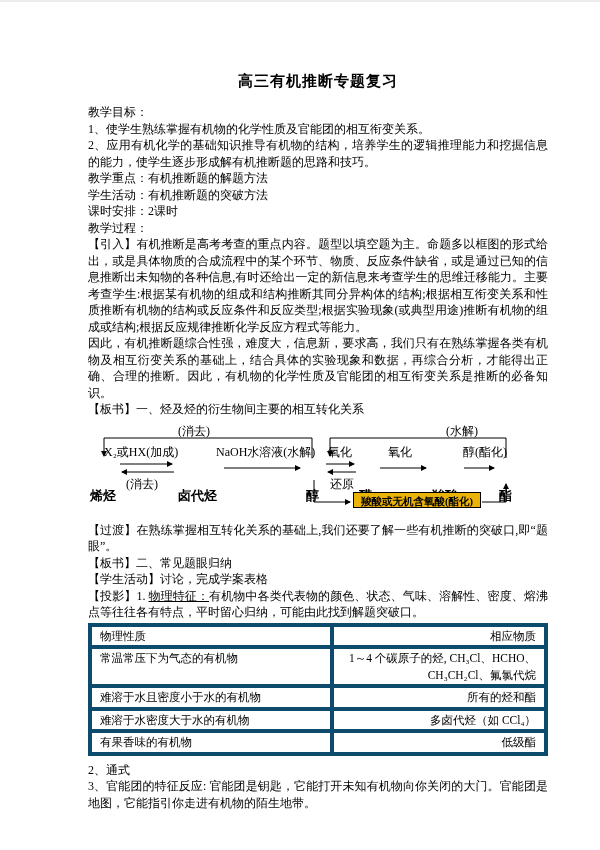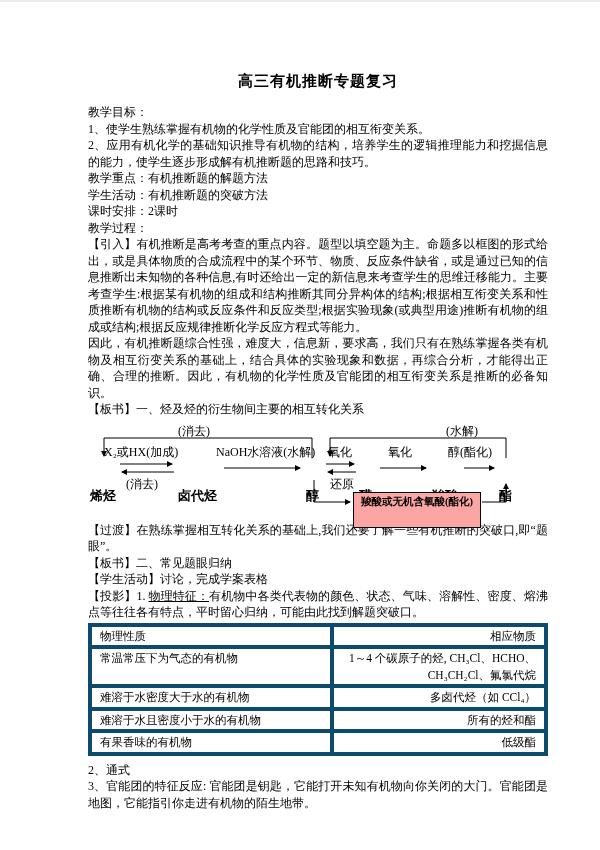--- a/index.html
+++ b/index.html
@@ -34,23 +34,23 @@
     font-family:"Liberation Serif","DejaVu Serif",serif;
   }
   .diagram svg { position:absolute; left:0; top:0; }
   .dlbl {
     position:absolute; font-size:12px; line-height:12px; white-space:nowrap;
   }
   .dnode {
     position:absolute; font-size:13px; font-weight:bold; line-height:16px; white-space:nowrap;margin-top:28px;
   }
   .dbox {
-    position:absolute; left:265px; top:68px; width:128px; height:36px;
+    position:absolute; left:265px; top:68px; width:128px; height:16px;
     border:1px solid #000; font-size:10.5px; font-weight:bold;
-    text-align:center; line-height:18px; white-space:nowrap; background:#fca5a5;
+    text-align:center; line-height:18px; white-space:nowrap; background:#eab308;
   }
 
   
   table.phys {
     width:100%; border-collapse:collapse; margin:2px 0 6px 0;
   }
   table.phys td {
     border:4px solid #0c4a6e; font-size:11.5px; line-height:16.5px;
     padding:1px 8px; vertical-align:top;
   }
@@ -106,21 +106,21 @@
 
     <span class="dlbl" style="left:90px;top:1px">(消去)</span>
     <span class="dlbl" style="left:358px;top:1px">(水解)</span>
 
     <span class="dlbl" style="left:16px;top:22px">X₂或HX(加成)</span>
     <span class="dlbl" style="left:38px;top:54px">(消去)</span>
     <span class="dlbl" style="left:128px;top:22px">NaOH水溶液(水解)</span>
     <span class="dlbl" style="left:240px;top:22px">氧化</span>
     <span class="dlbl" style="left:242px;top:54px">还原</span>
     <span class="dlbl" style="left:300px;top:22px">氧化</span>
-    <span class="dlbl" style="left:360px;top:22px">醇(酯化)</span>
+    <span class="dlbl" style="left:375px;top:22px">醇(酯化)</span>
 
     <span class="dnode" style="left:2px;top:36px">烯烃</span>
     <span class="dnode" style="left:90px;top:36px">卤代烃</span>
     <span class="dnode" style="left:218px;top:36px">醇</span>
     <span class="dnode" style="left:271px;top:36px">醛</span>
     <span class="dnode" style="left:344px;top:36px">羧酸</span>
     <span class="dnode" style="left:411px;top:36px">酯</span>
 
     <div class="dbox">羧酸或无机含氧酸(酯化)</div>
   </div>
@@ -135,26 +135,26 @@
     <tbody>
       <tr>
         <td class="c1">物理性质</td>
         <td class="c2">相应物质</td>
       </tr>
       <tr>
         <td class="c1">常温常压下为气态的有机物</td>
         <td class="c2">1～4 个碳原子的烃, CH₃Cl、HCHO、CH₃CH₂Cl、氟氯代烷</td>
       </tr>
       <tr>
+        <td class="c1">难溶于水且密度小于水的有机物</td>
+        <td class="c2">所有的烃和酯</td>
+      </tr>
+      <tr>
         <td class="c1">难溶于水密度大于水的有机物</td>
         <td class="c2">多卤代烃（如 CCl₄）</td>
-      </tr>
-      <tr>
-        <td class="c1">难溶于水且密度小于水的有机物</td>
-        <td class="c2">所有的烃和酯</td>
       </tr>
       <tr>
         <td class="c1">有果香味的有机物</td>
         <td class="c2">低级酯</td>
       </tr>
     </tbody>
   </table>
 
   <p class="doc-line">2、通式</p>
 

